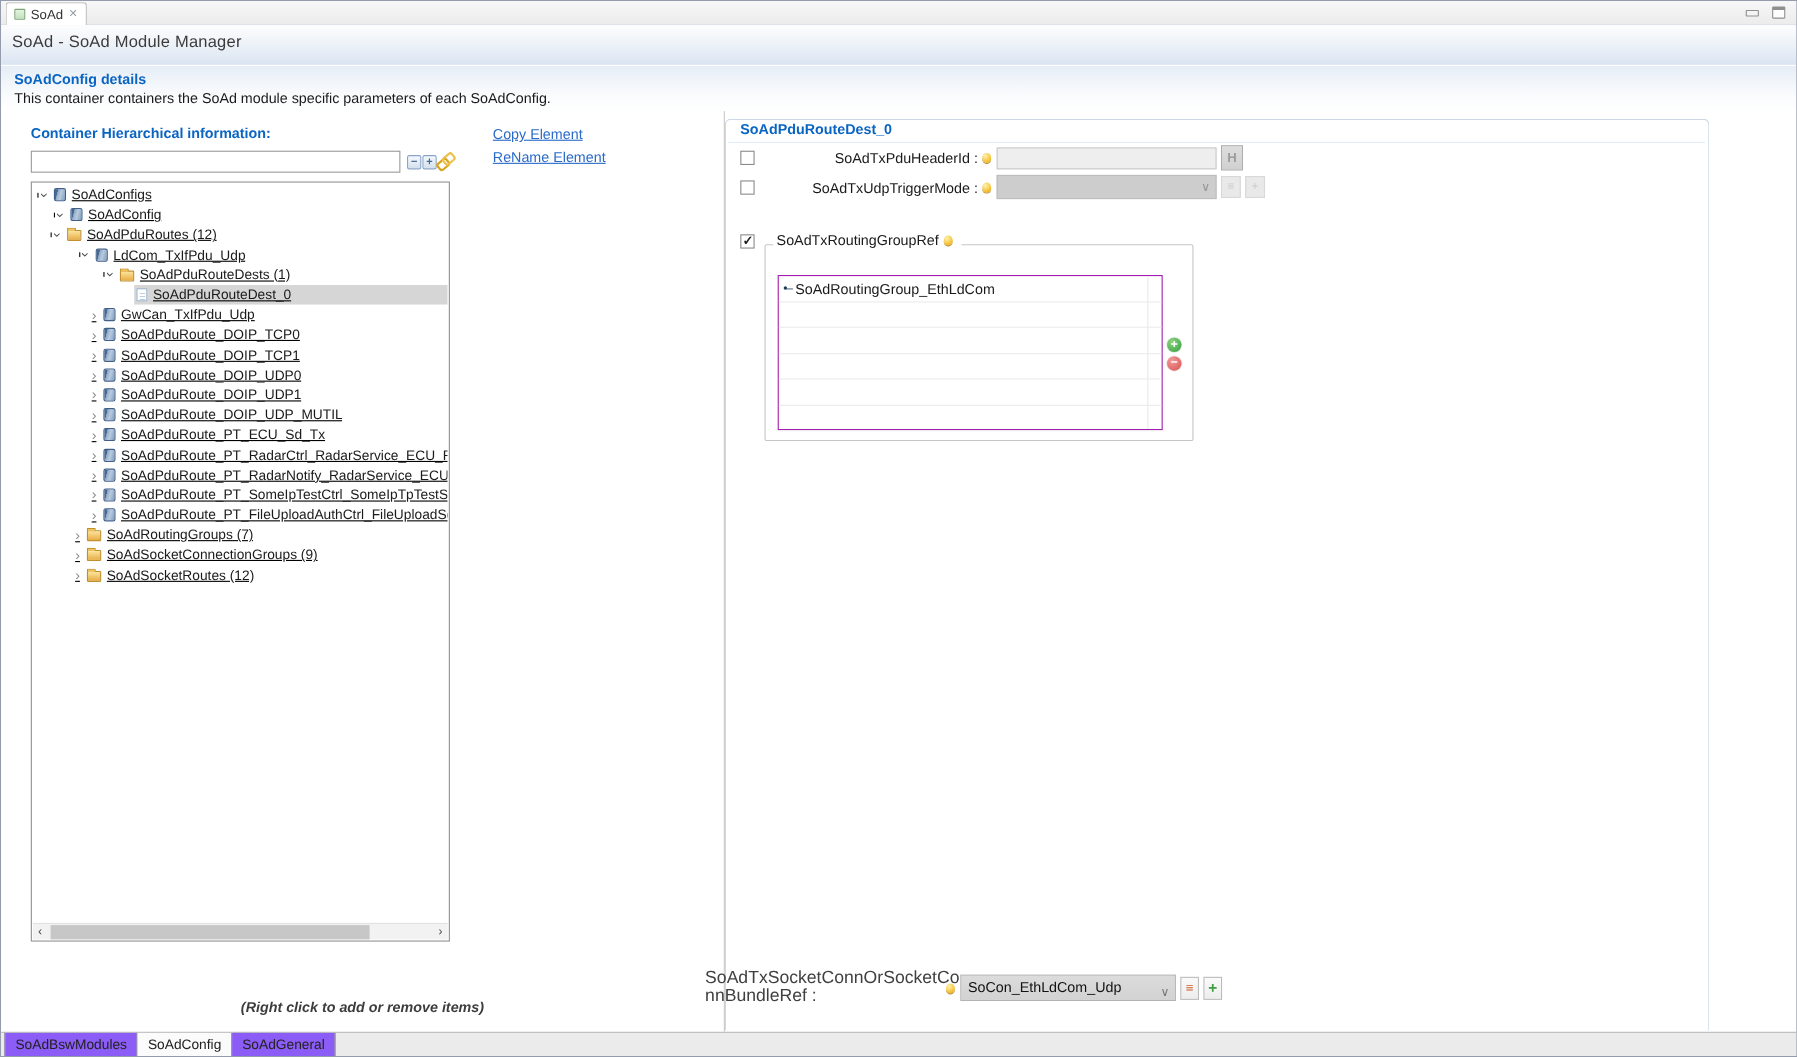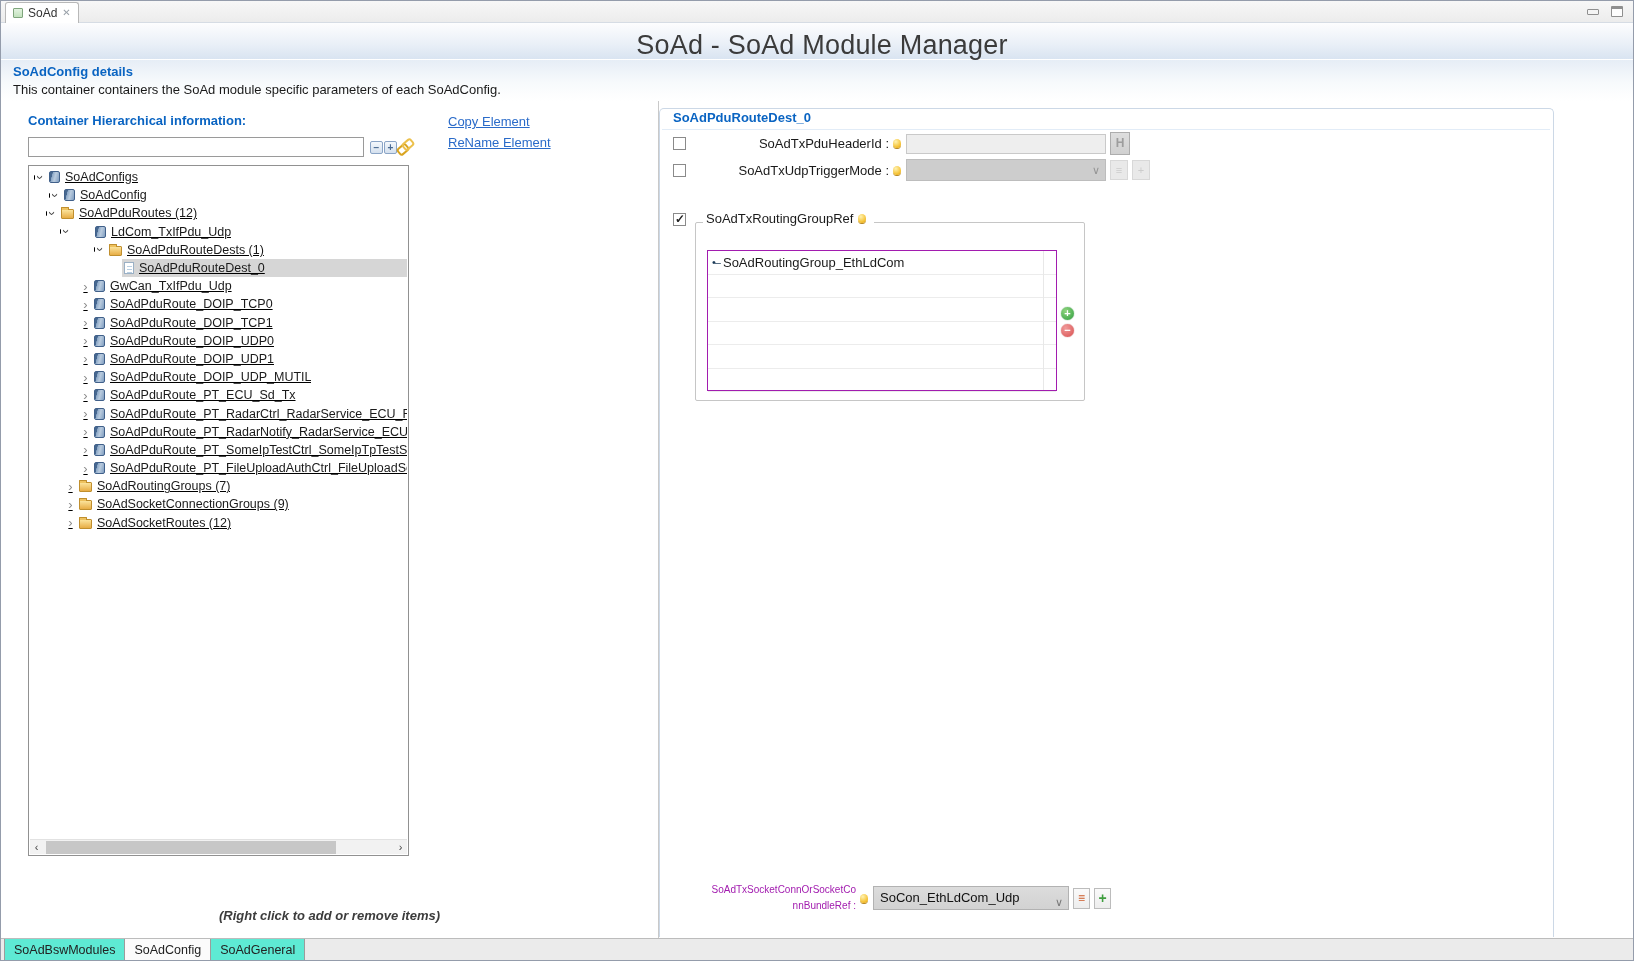--- a/index.html
+++ b/index.html
@@ -10,21 +10,21 @@
   .tabbar { position:absolute; left:0; top:0; width:100%; height:22px; background:linear-gradient(180deg,#f7f7f7,#ececec); border-bottom:1px solid #d6dce4; }
   .editor-tab { position:absolute; left:4px; top:1px; height:21px; padding:0 7px; background:#fff; border:1px solid #b8b8b8; border-bottom:none; border-radius:3px 3px 0 0; display:flex; align-items:center; gap:5px; font-size:12px; color:#333; }
   .tab-icon { width:10px; height:10px; background:linear-gradient(180deg,#e3f3e0,#c2e2bd); border:1px solid #7fa57c; border-radius:1px; }
   .tab-close { font-size:10px; color:#98a0a8; cursor:default; line-height:10px; }
   .win-controls { position:absolute; right:10px; top:5px; display:flex; gap:12px; align-items:center; }
   .minbtn { width:12px; height:6px; border:1px solid #8f8f8f; background:#f4f4f4; border-radius:1px; }
   .maxbtn { width:12px; height:11px; border:1px solid #8f8f8f; border-top-width:3px; background:#fdfdfd; border-radius:1px; }
 
   
   .band1 { position:absolute; left:0; top:22px; width:100%; height:37px; background:linear-gradient(180deg,#fdfdfe 0%,#e9eff7 60%,#d9e4f1 100%); border-bottom:1px solid #ffffff; }
-  .band1 h1 { font-size:27px; font-weight:400; color:#3b3b3b; padding:7px 0 0 10px; letter-spacing:0.2px;text-align:center; }
+  .band1 h1 { font-size:15px; font-weight:400; color:#3b3b3b; padding:7px 0 0 10px; letter-spacing:0.2px; }
   .band2 { position:absolute; left:0; top:59px; width:100%; height:41px; background:linear-gradient(180deg,#e6edf6 0%,#f7fafc 55%,#ffffff 100%); }
   .section-title { position:absolute; left:12px; top:4px; font-size:13px; font-weight:bold; color:#0a64c2; }
   .section-desc { position:absolute; left:12px; top:22px; font-size:13px; color:#1a1a1a; }
 
   
   .content { position:absolute; left:0; top:100px; width:100%; height:837px; background:#fff; }
   .vdivider { position:absolute; left:657px; top:0; width:1px; height:837px; background:#c9c9c9; }
 
   
   .tree-label { position:absolute; left:27px; top:12px; font-size:13px; font-weight:bold; color:#0a64c2; }
@@ -85,29 +85,29 @@
   .rg-list { position:absolute; left:706px; top:149px; width:350px; height:141px; border:1px solid #a21caf; background:#fff; }
   .rg-vline { position:absolute; right:12px; top:0; bottom:0; width:1px; background:#e8e8e8; }
   .rg-row { height:23.5px; border-bottom:1px solid #ececec; display:flex; align-items:center; padding-left:4px; font-size:13px; color:#1a1a1a; gap:3px; }
   .ref-icon { color:#1b3a57; font-size:11px; letter-spacing:-1px; }
   .ref-icon::before { content:"\2022\2013"; }
   .circle-btn { position:absolute; width:13px; height:13px; border-radius:50%; color:#fff; font-size:11px; font-weight:bold; line-height:12px; text-align:center; cursor:pointer; }
   .circle-add { left:1060px; top:206px; background:radial-gradient(circle at 35% 30%,#8fd47e,#2f9e3f); box-shadow:0 0 1px #1f7a2d; }
   .circle-remove { left:1060px; top:223px; background:radial-gradient(circle at 35% 30%,#f09a9a,#d94f4f); box-shadow:0 0 1px #b03535; }
 
   .bundlerow { position:absolute; left:640px; top:781px; display:flex; align-items:center; }
-  .bundle-label { width:215px; text-align:right; font-size:10px; color:#a21caf; line-height:16px; }
+  .bundle-label { width:215px; font-size:16px; color:#404040; line-height:16px; }
   .sel-enabled { width:196px; height:24px; background:linear-gradient(180deg,#dcdcdc,#d2d2d2); border:1px solid #b2b2b2; position:relative; font-size:13px; color:#111; line-height:22px; padding-left:6px; }
   .sel-enabled .chev { position:absolute; right:5px; top:4px; color:#777; font-size:11px; }
   .ref-list-btn { width:17px; height:21px; margin-left:4px; background:linear-gradient(180deg,#fafafa,#ededed); border:1px solid #bcbcbc; color:#cd5c2a; font-size:12px; font-weight:bold; text-align:center; line-height:19px; }
   .ref-add-btn { width:17px; height:21px; margin-left:4px; background:linear-gradient(180deg,#fafafa,#ededed); border:1px solid #bcbcbc; color:#3f9e3f; font-size:14px; font-weight:bold; text-align:center; line-height:18px; }
 
   
   .bottom-tabs { position:absolute; left:0; top:937px; width:100%; height:23px; background:#ebebeb; border-top:1px solid #bcbcbc; display:flex; }
-  .btab { height:23px; line-height:22px; padding:0 9px; font-size:12.5px; color:#222; background:#5eead4; border-right:1px solid #9c9c9c; cursor:pointer; }
+  .btab { height:23px; line-height:22px; padding:0 9px; font-size:12.5px; color:#222; background:#8b5cf6; border-right:1px solid #9c9c9c; cursor:pointer; }
   .btab:first-child { border-left:1px solid #9c9c9c; margin-left:3px; }
   .btab.active { background:#fbfbfb; }
 </style>
 </head>
 <body>
 
 <div class="window">
 
   <div class="tabbar">
     <div class="editor-tab">
@@ -154,21 +154,21 @@
               <span class="tlabel">SoAdConfig</span>
             </span>
           </div>
           <div class="trow" style="padding-left: 16px;">
             <span class="toggle open">›</span>
             <span class="tbody">
               <span class="ticon folder"></span>
               <span class="tlabel">SoAdPduRoutes (12)</span>
             </span>
           </div>
-          <div class="trow" style="padding-left: 30px; gap: 20px;">
+          <div class="trow" style="padding-left: 42px;">
             <span class="toggle open">›</span>
             <span class="tbody">
               <span class="ticon module"></span>
               <span class="tlabel">LdCom_TxIfPdu_Udp</span>
             </span>
           </div>
           <div class="trow" style="padding-left: 64px;">
             <span class="toggle open">›</span>
             <span class="tbody">
               <span class="ticon folder"></span>

